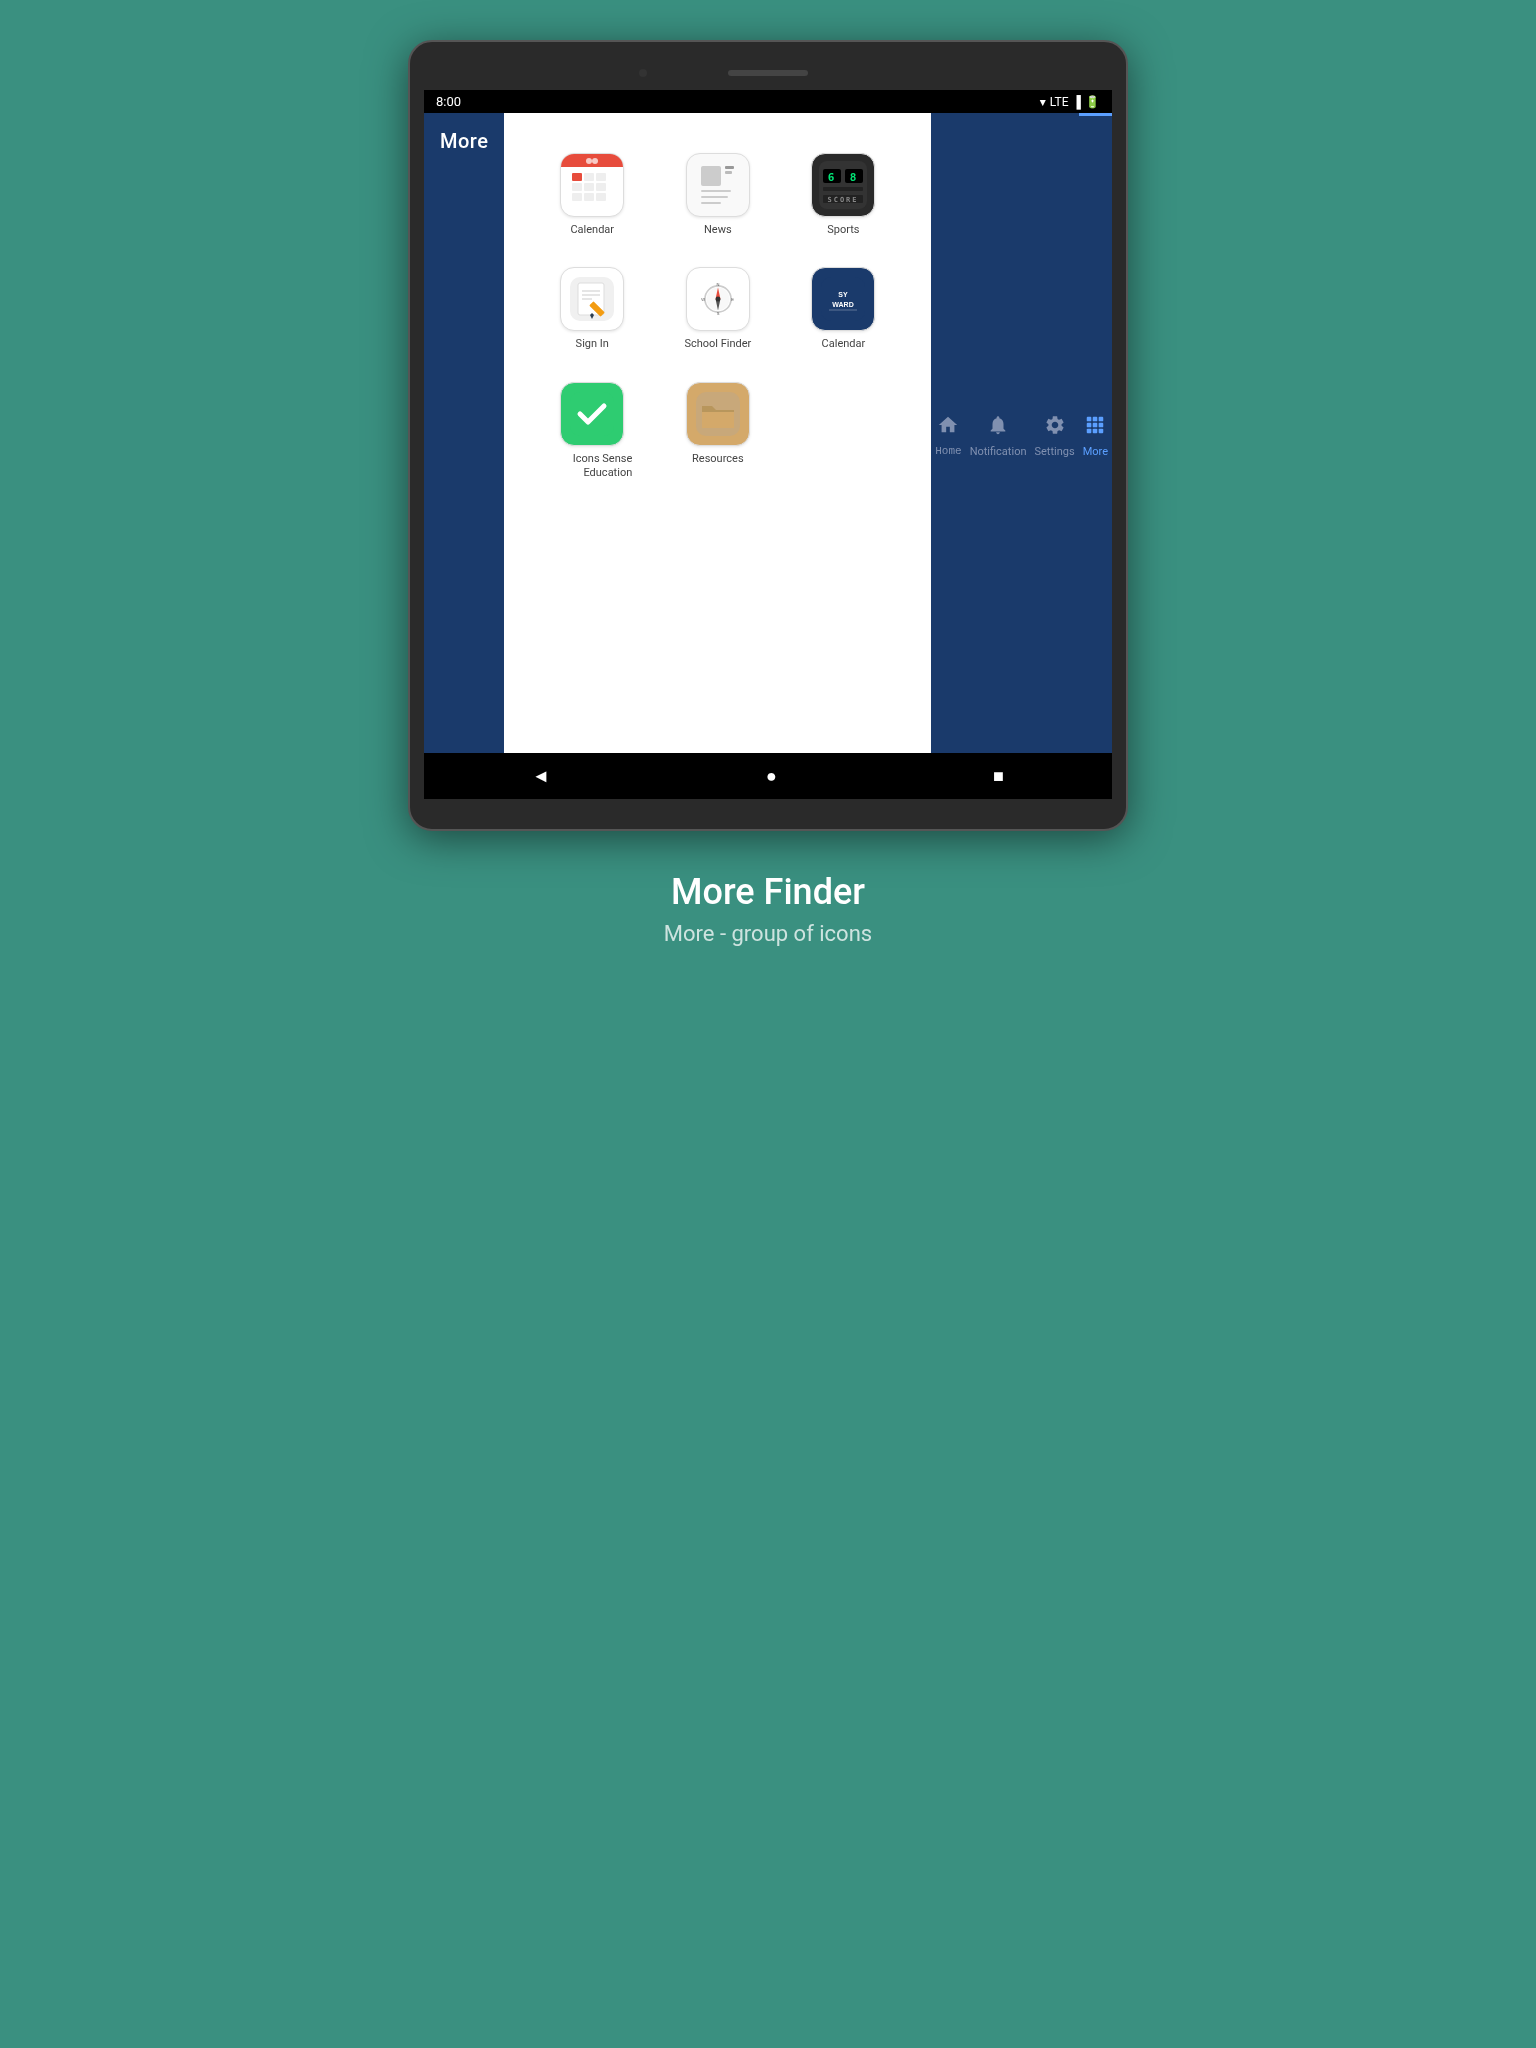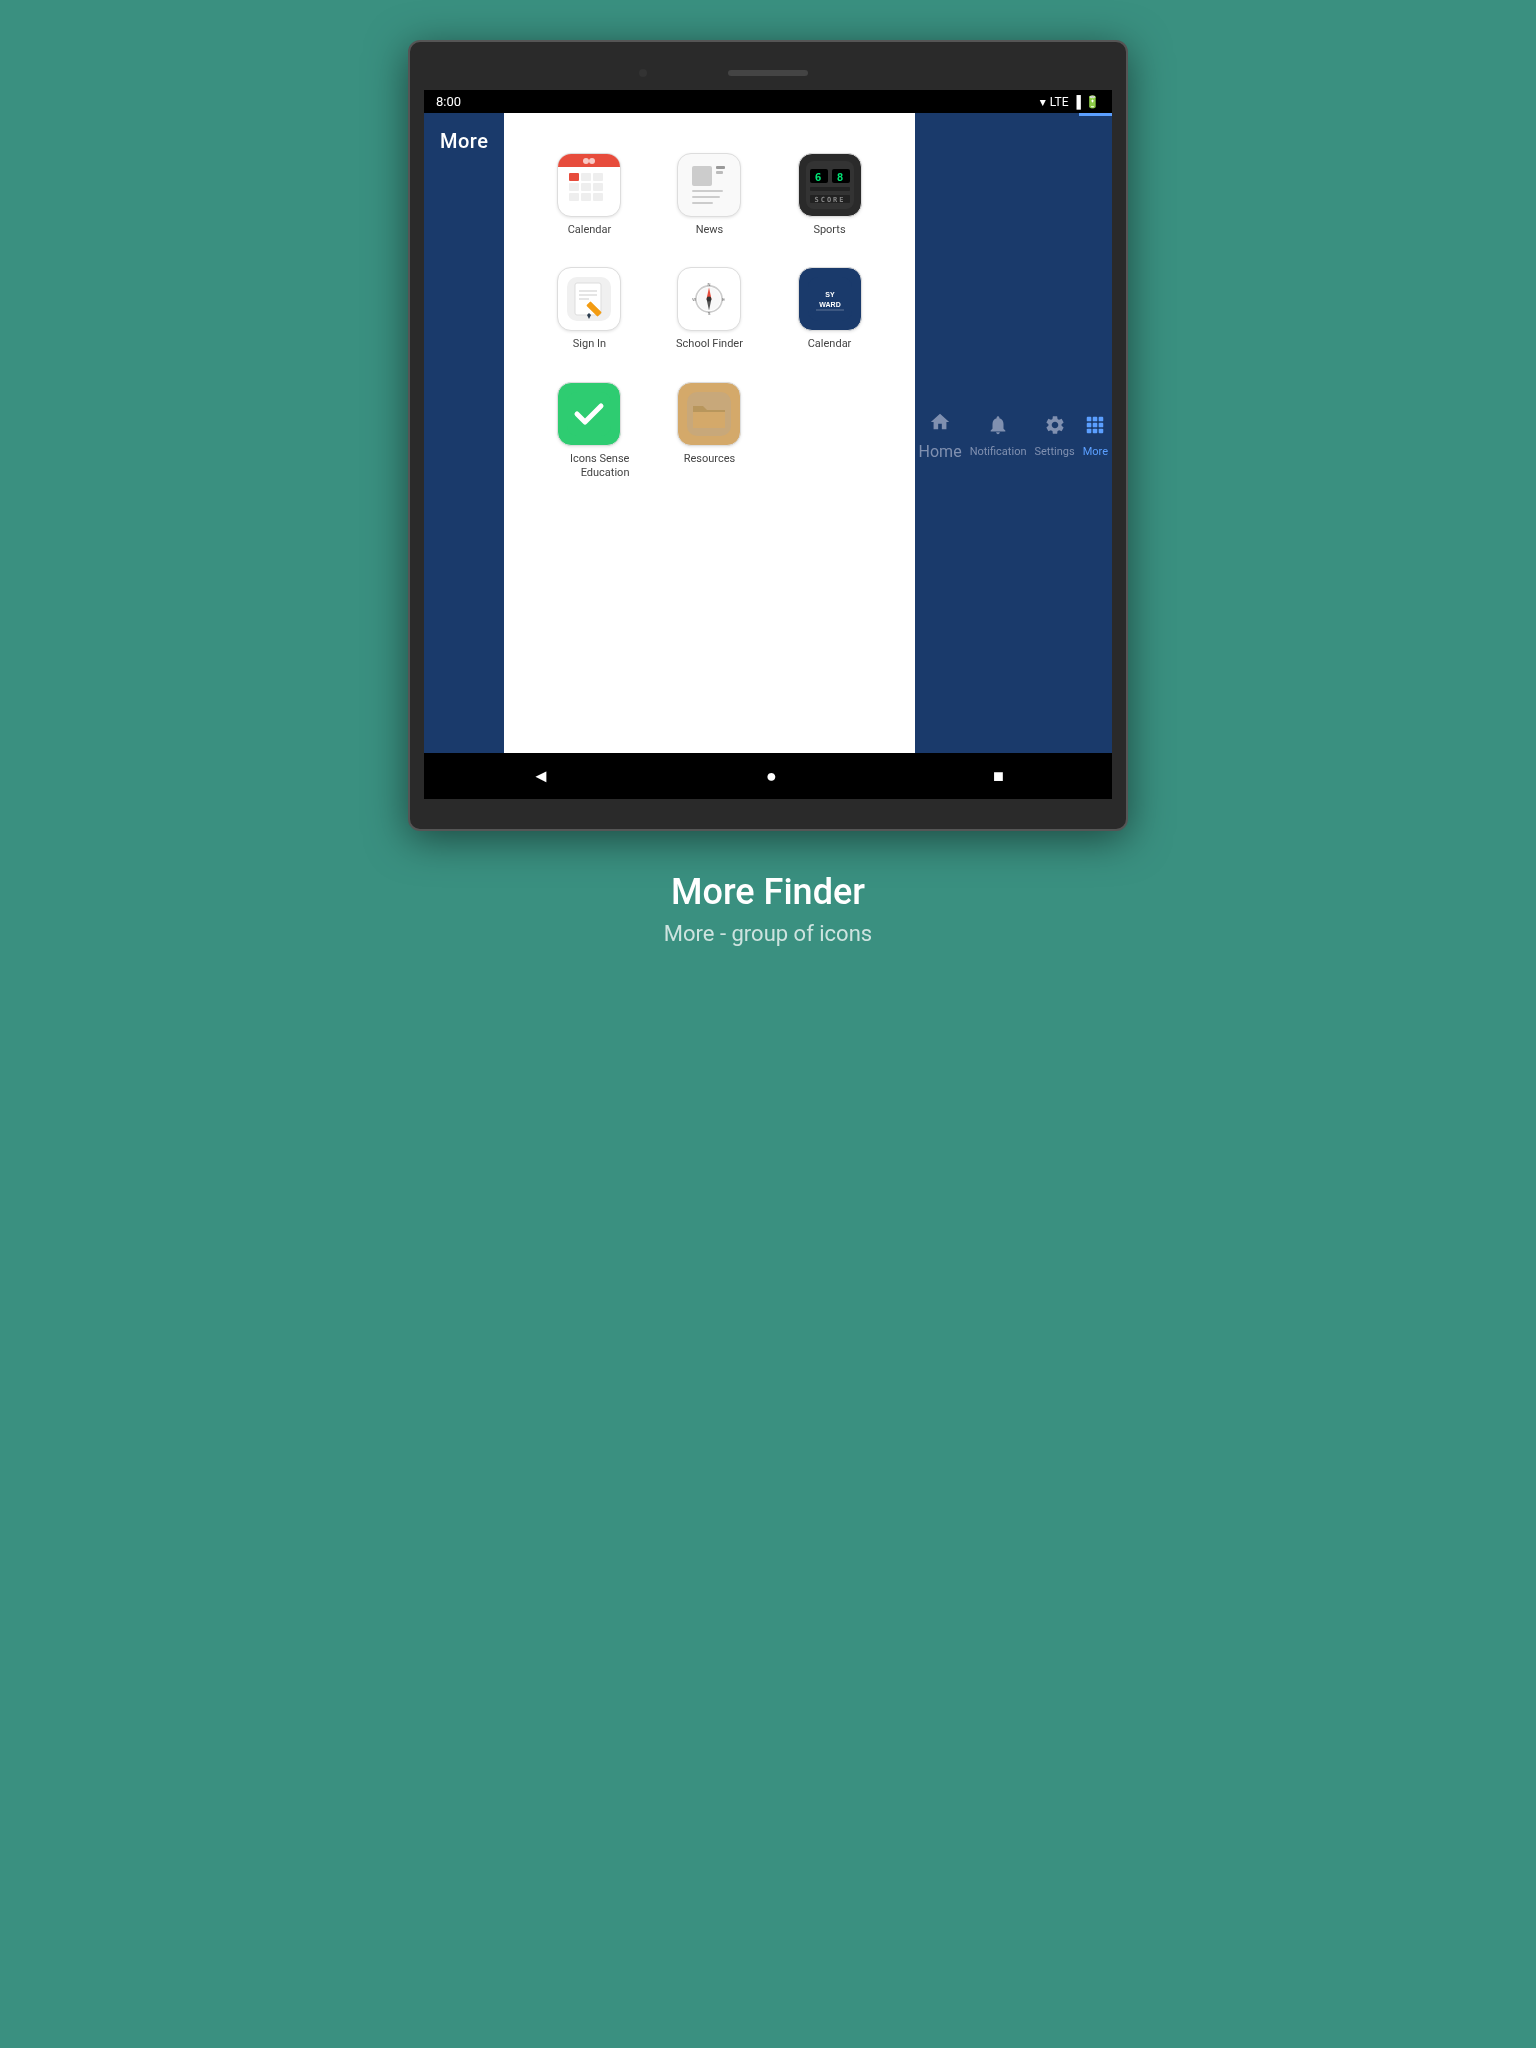--- a/index.html
+++ b/index.html
@@ -13,21 +13,21 @@
       align-items: center;
       justify-content: flex-start;
       font-family: 'Roboto', Arial, sans-serif;
       overflow: hidden;
     }
 
     
     .tablet-shell {
       width: 720px;
       background: #2a2a2a;
-      border-radius: 12px;
+      border-radius: 24px;
       margin-top: 40px;
       padding: 20px 14px 30px;
       display: flex;
       flex-direction: column;
       align-items: center;
       box-shadow: 0 8px 40px rgba(0,0,0,0.5);
       border: 2px solid #555;
     }
 
     .tablet-top-bar {
@@ -482,21 +482,21 @@
     </div>
 
     <div class="bottom-nav">
 
       <div class="nav-item">
         <span class="nav-icon">
           <svg width="22" height="22" viewBox="0 0 24 24">
             <path d="M10 20v-6h4v6h5v-8h3L12 3 2 12h3v8z" fill="#8090b0"></path>
           </svg>
         </span>
-        <span style="font-size:16px;color:#8090b0;">Home</span>
+        <span style="font-size:11px;color:#8090b0;font-family:Liberation Mono, monospace;">Home</span>
       </div>
 
       <div class="nav-item">
         <span class="nav-icon">
           <svg width="22" height="22" viewBox="0 0 24 24">
             <path d="M12 22c1.1 0 2-.9 2-2h-4c0 1.1.9 2 2 2zm6-6v-5c0-3.07-1.64-5.64-4.5-6.32V4c0-.83-.67-1.5-1.5-1.5s-1.5.67-1.5 1.5v.68C7.63 5.36 6 7.92 6 11v5l-2 2v1h16v-1l-2-2z" fill="#8090b0"></path>
           </svg>
         </span>
         <span style="font-size:11px;color:#8090b0;">Notification</span>
       </div>

